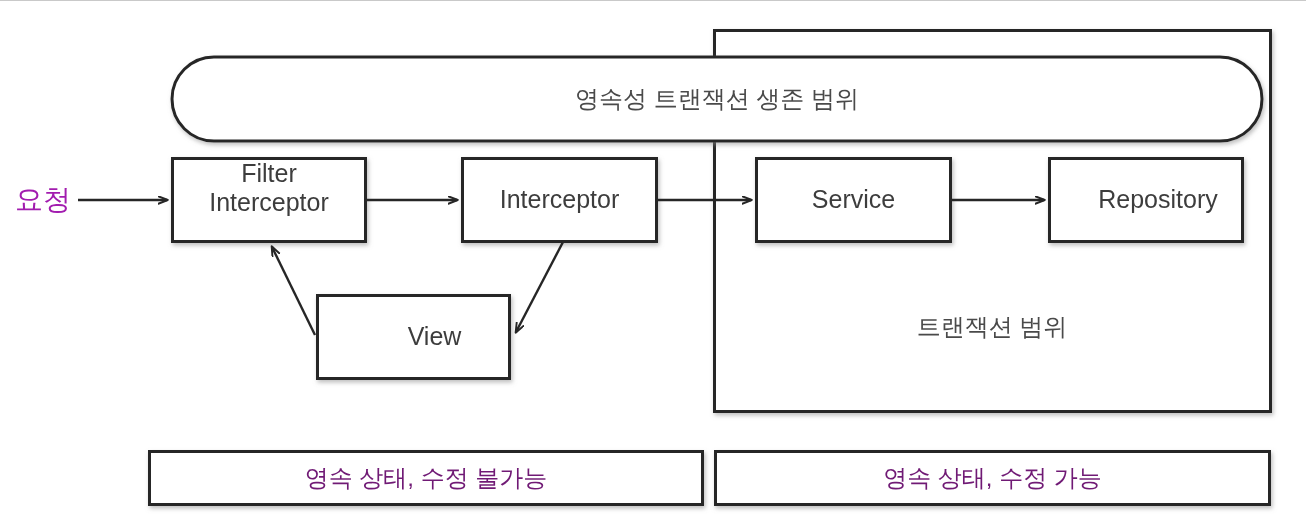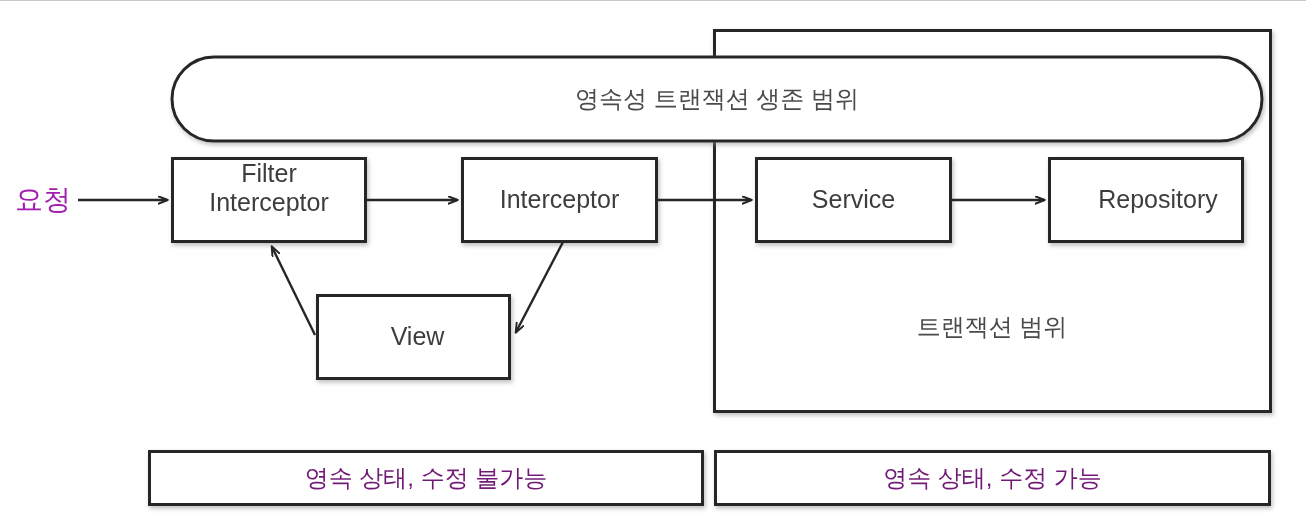--- a/index.html
+++ b/index.html
@@ -95,21 +95,21 @@
 
   <div class="lbl scope-label" style="left:382px; top:76px; width:670px; height:44px;">영속성 트랜잭션 생존 범위</div>
 
   <div class="lbl scope-label" style="left:792px; top:304px; width:400px; height:44px;">트랜잭션 범위</div>
 
   <div class="lbl box-label" style="left:172px; top:146px; width:194px; height:82px;">Filter
 Interceptor</div>
 
   <div class="lbl box-label" style="left:462px; top:158px; width:195px; height:82px;">Interceptor</div>
 
-  <div class="lbl box-label" style="left:317px; top:295px; width:201px; height:82px;">View</div>
+  <div class="lbl box-label" style="left:317px; top:295px; width:201px; height:82px;padding-left:17px;">View</div>
 
   <div class="lbl box-label" style="left:756px; top:158px; width:195px; height:82px;">Service</div>
 
   <div class="lbl box-label" style="left:1049px; top:158px; width:194px; height:82px;margin-left:12px;">Repository</div>
 
   <div class="lbl legend-label" style="left:149px; top:451px; width:554px; height:52px;">영속 상태, 수정 불가능</div>
 
   <div class="lbl legend-label" style="left:715px; top:451px; width:555px; height:52px;">영속 상태, 수정 가능</div>
 
 </div>

